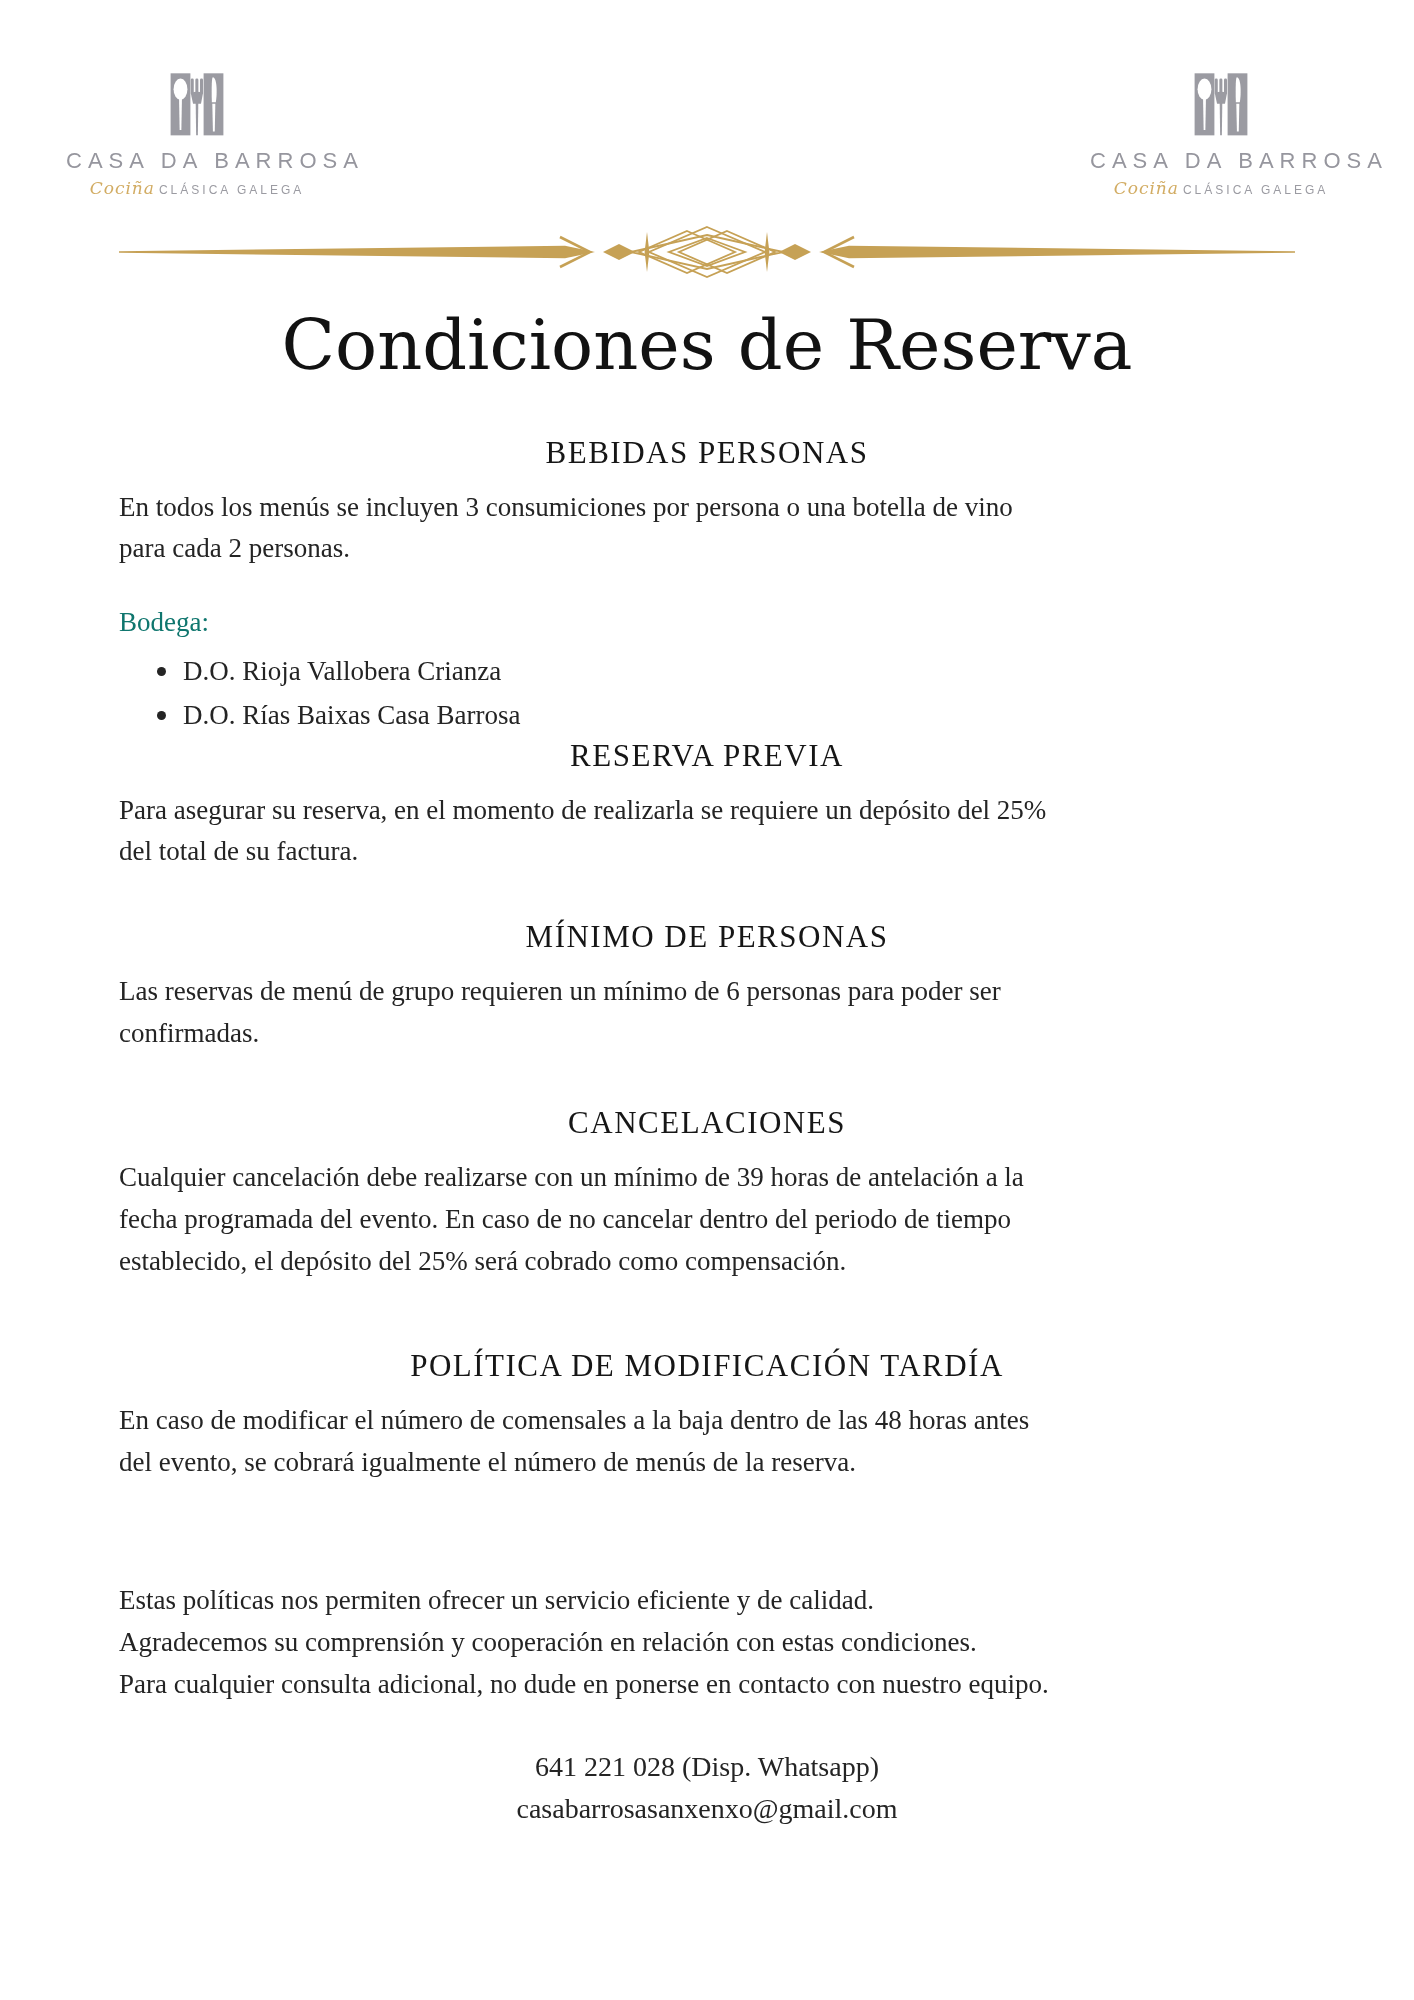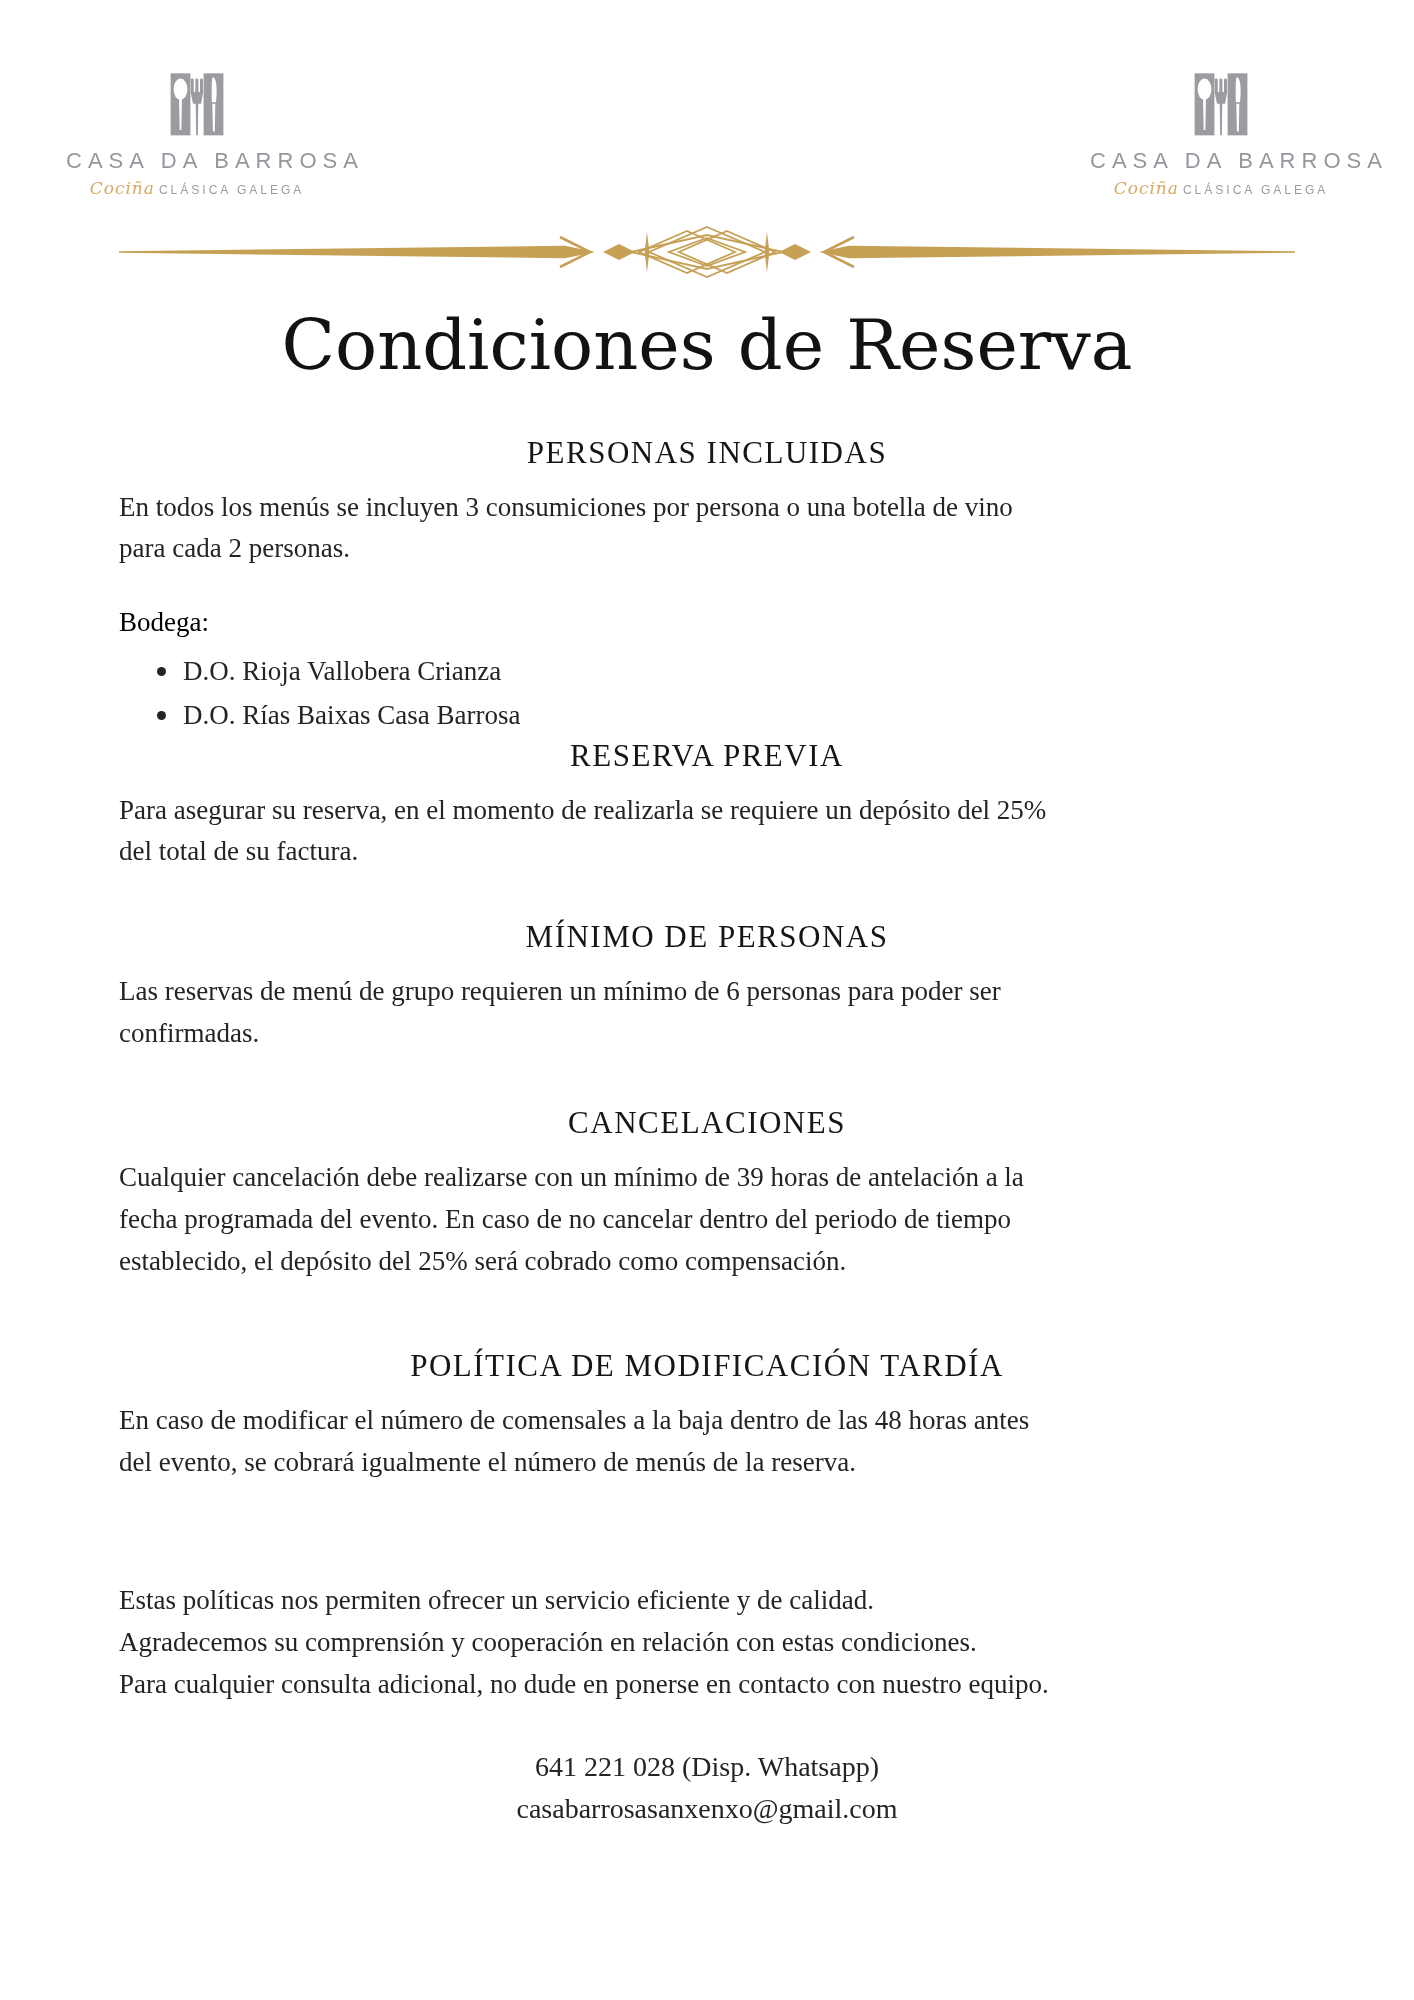--- a/index.html
+++ b/index.html
@@ -44,21 +44,21 @@
   
   .content{width:1176px;margin:42px auto 0 auto;}
   .section h3{
     margin:0 0 16px 0;text-align:center;
     font-size:31px;font-weight:400;letter-spacing:1.5px;color:#161616;
   }
   .section p.body, p.closing{
     margin:0;font-size:27px;line-height:1.55;color:#242424;
     white-space:pre-line;
   }
-  .list-intro{margin:32px 0 0 0;font-size:27px;line-height:1.55;color:#000000;}
+  .list-intro{margin:32px 0 0 0;font-size:27px;line-height:1.55;color:#0f766e;}
   ul.wine-list{margin:6px 0 0 0;padding:0 0 0 38px;list-style:none;}
   ul.wine-list li{
     font-size:27px;line-height:1.62;color:#242424;position:relative;padding-left:26px;
   }
   ul.wine-list li::before{
     content:"";position:absolute;left:0;top:17px;width:9px;height:9px;
     border-radius:50%;background:#242424;
   }
   .sec-2{}
   .sec-3{margin-top:46px;}
@@ -150,21 +150,21 @@
 
       <polygon stroke="none" points="1176,27.2 730,21.8 700,28 730,34.2 1176,28.8"></polygon>
     </g>
   </svg>
 
   <h2 class="subtitle-script">Condiciones de Reserva</h2>
 
   <main class="content">
 
     <section class="section sec-1">
-      <h3>PERSONAS INCLUIDAS</h3>
+      <h3>BEBIDAS PERSONAS</h3>
       <p class="body">En todos los menús se incluyen 3 consumiciones por persona o una botella de vino
 para cada 2 personas.</p>
       <p class="list-intro">Bodega:</p>
       <ul class="wine-list">
         <li>D.O. Rioja Vallobera Crianza</li>
         <li>D.O. Rías Baixas Casa Barrosa</li>
       </ul>
     </section>
 
     <section class="section sec-2">

